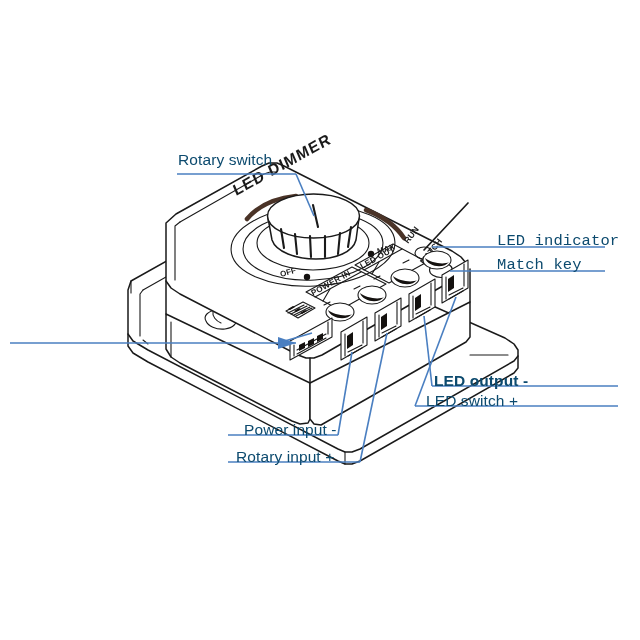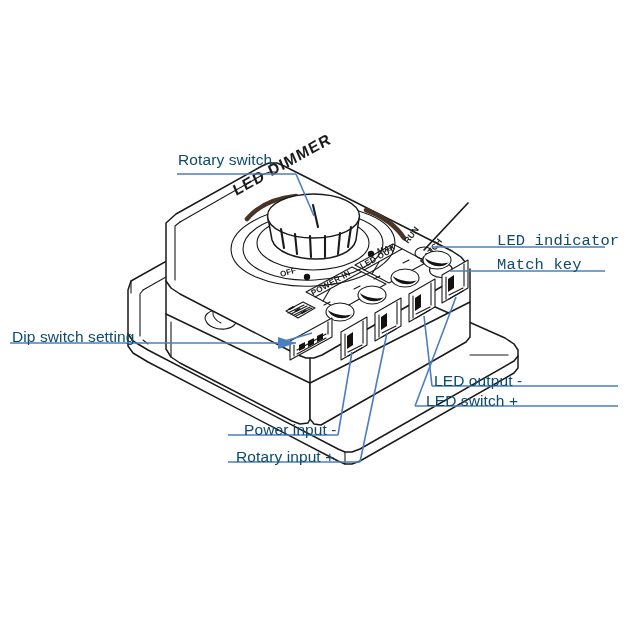--- a/index.html
+++ b/index.html
@@ -302,23 +302,22 @@
     </g>
 
   </svg>
 
   <div class="callout-text" style="left:178px; top:152px;">Rotary switch</div>
 
   <div class="callout-text" style="left:497px; top:234px;font-family:Liberation Mono, monospace;">LED indicator</div>
 
   <div class="callout-text" style="left:497px; top:258px;font-family:Liberation Mono, monospace;">Match key</div>
 
-  <div class="callout-text" style="left:12px; top:329px;">Dip switch setting</div>
-
-  <div class="callout-text" style="left:434px; top:373px;">LED output -</div>
+
+  <div class="callout-text" style="left:434px; top:373px;font-weight:bold;">LED output -</div>
 
   <div class="callout-text" style="left:426px; top:393px;">LED switch +</div>
 
   <div class="callout-text" style="left:244px; top:422px;">Power input -</div>
 
   <div class="callout-text" style="left:236px; top:449px;">Rotary input +</div>
 
 </div>
 
 </body></html>

